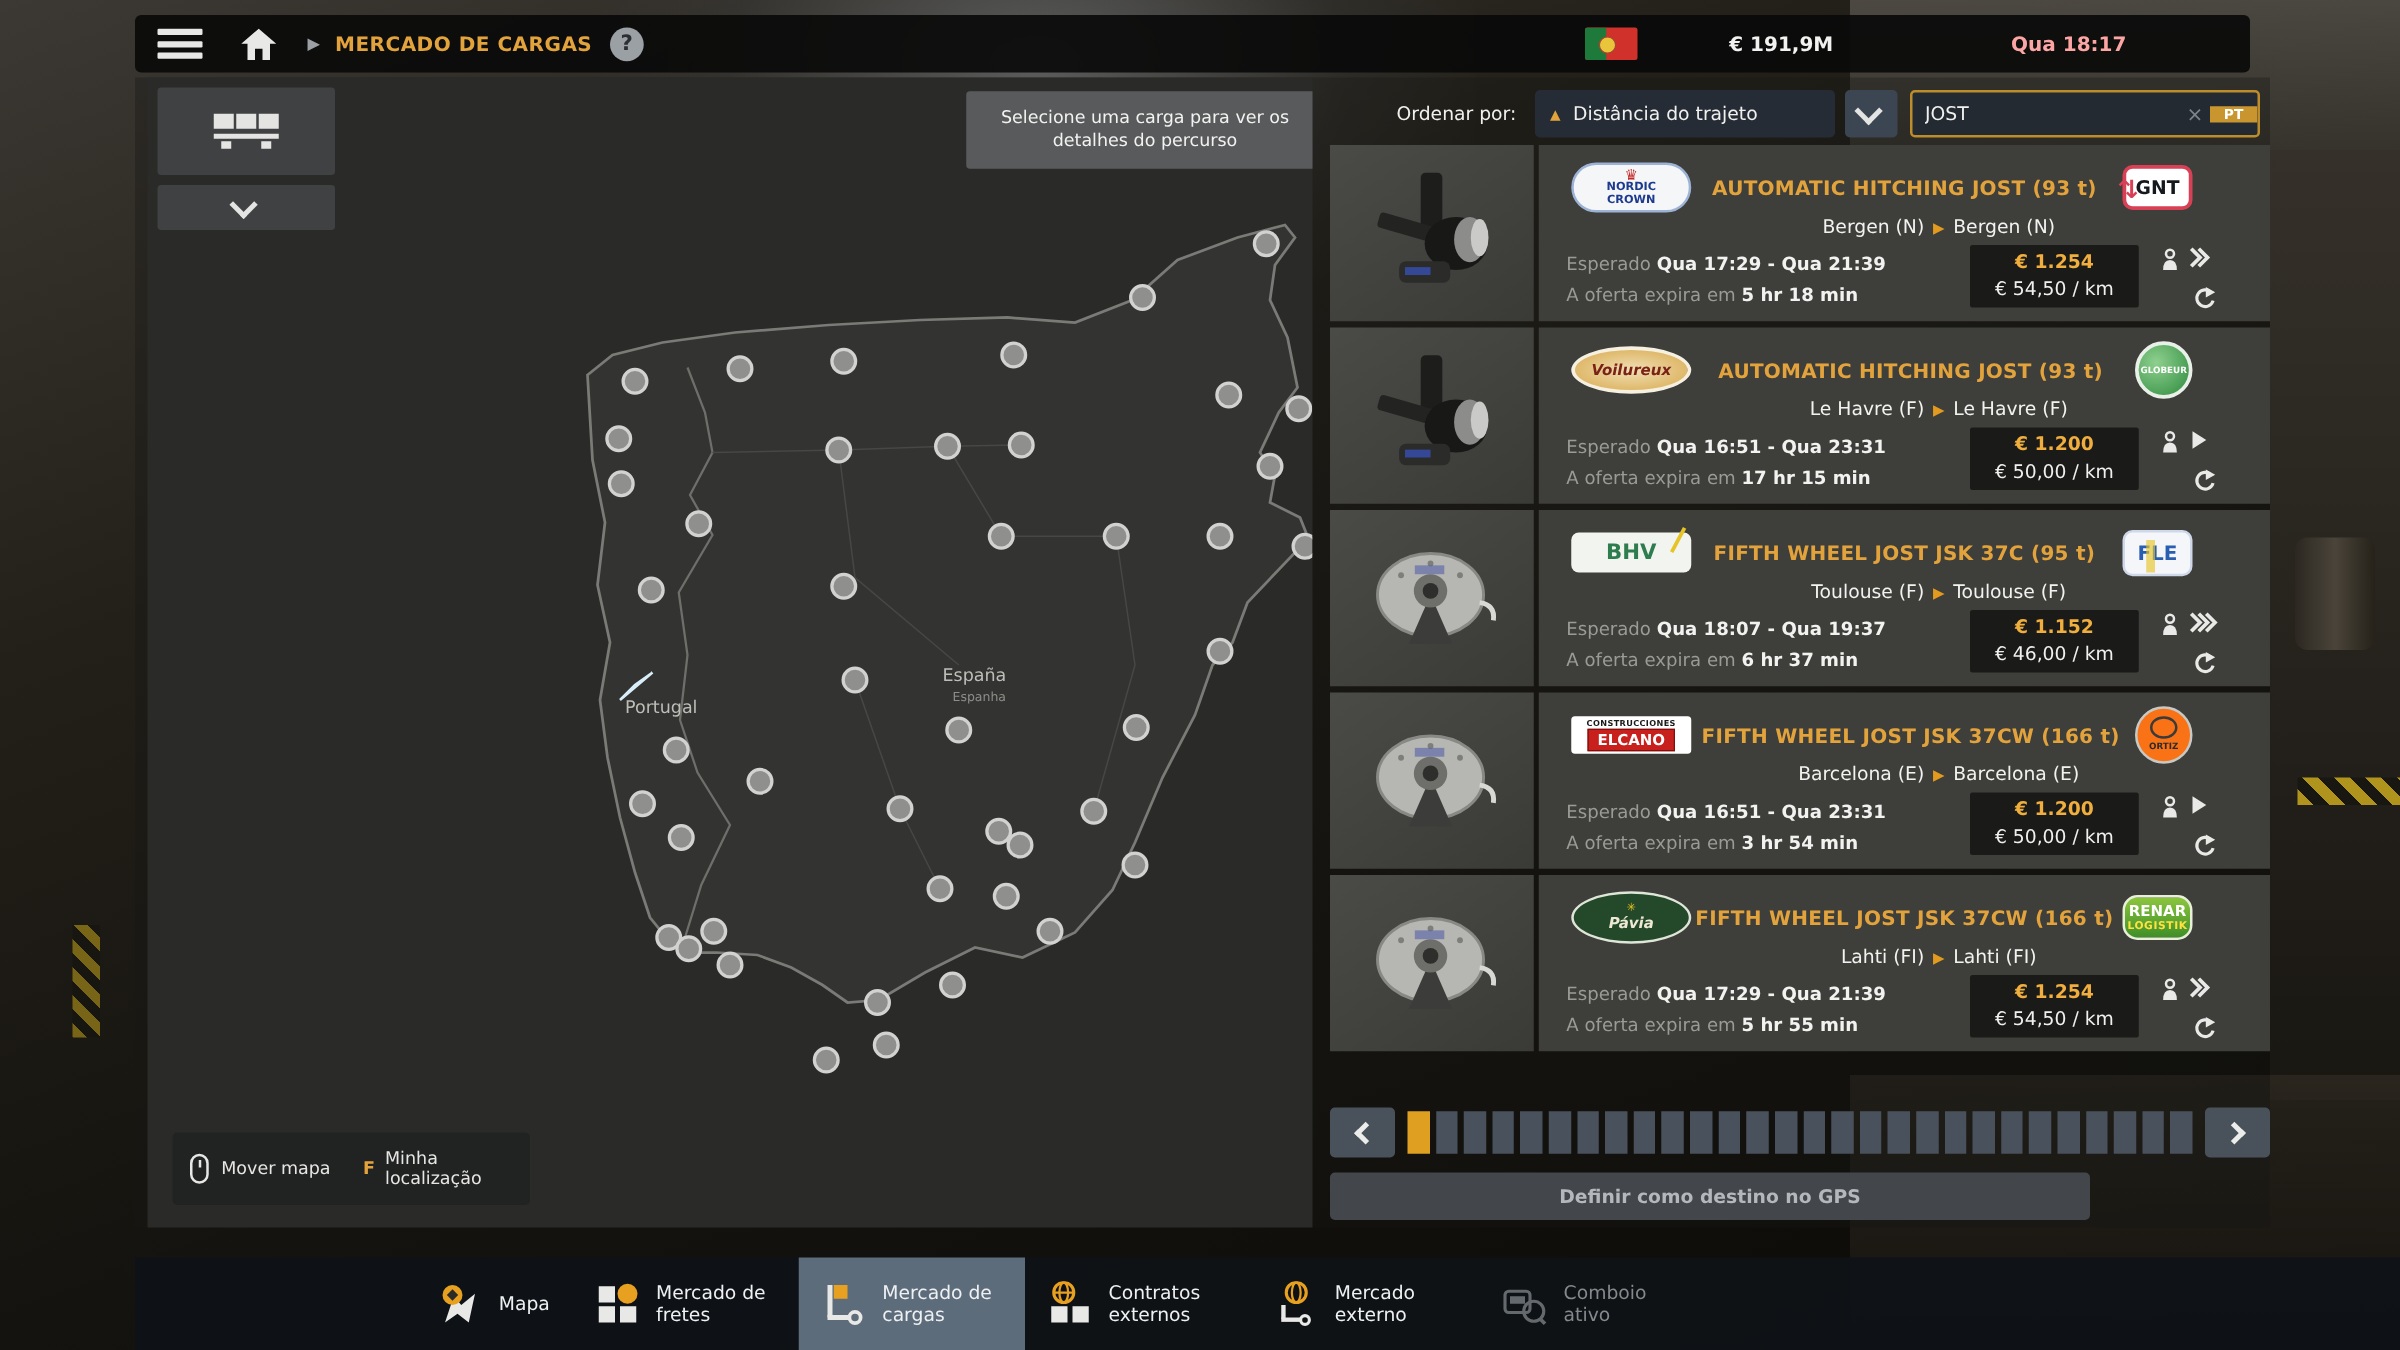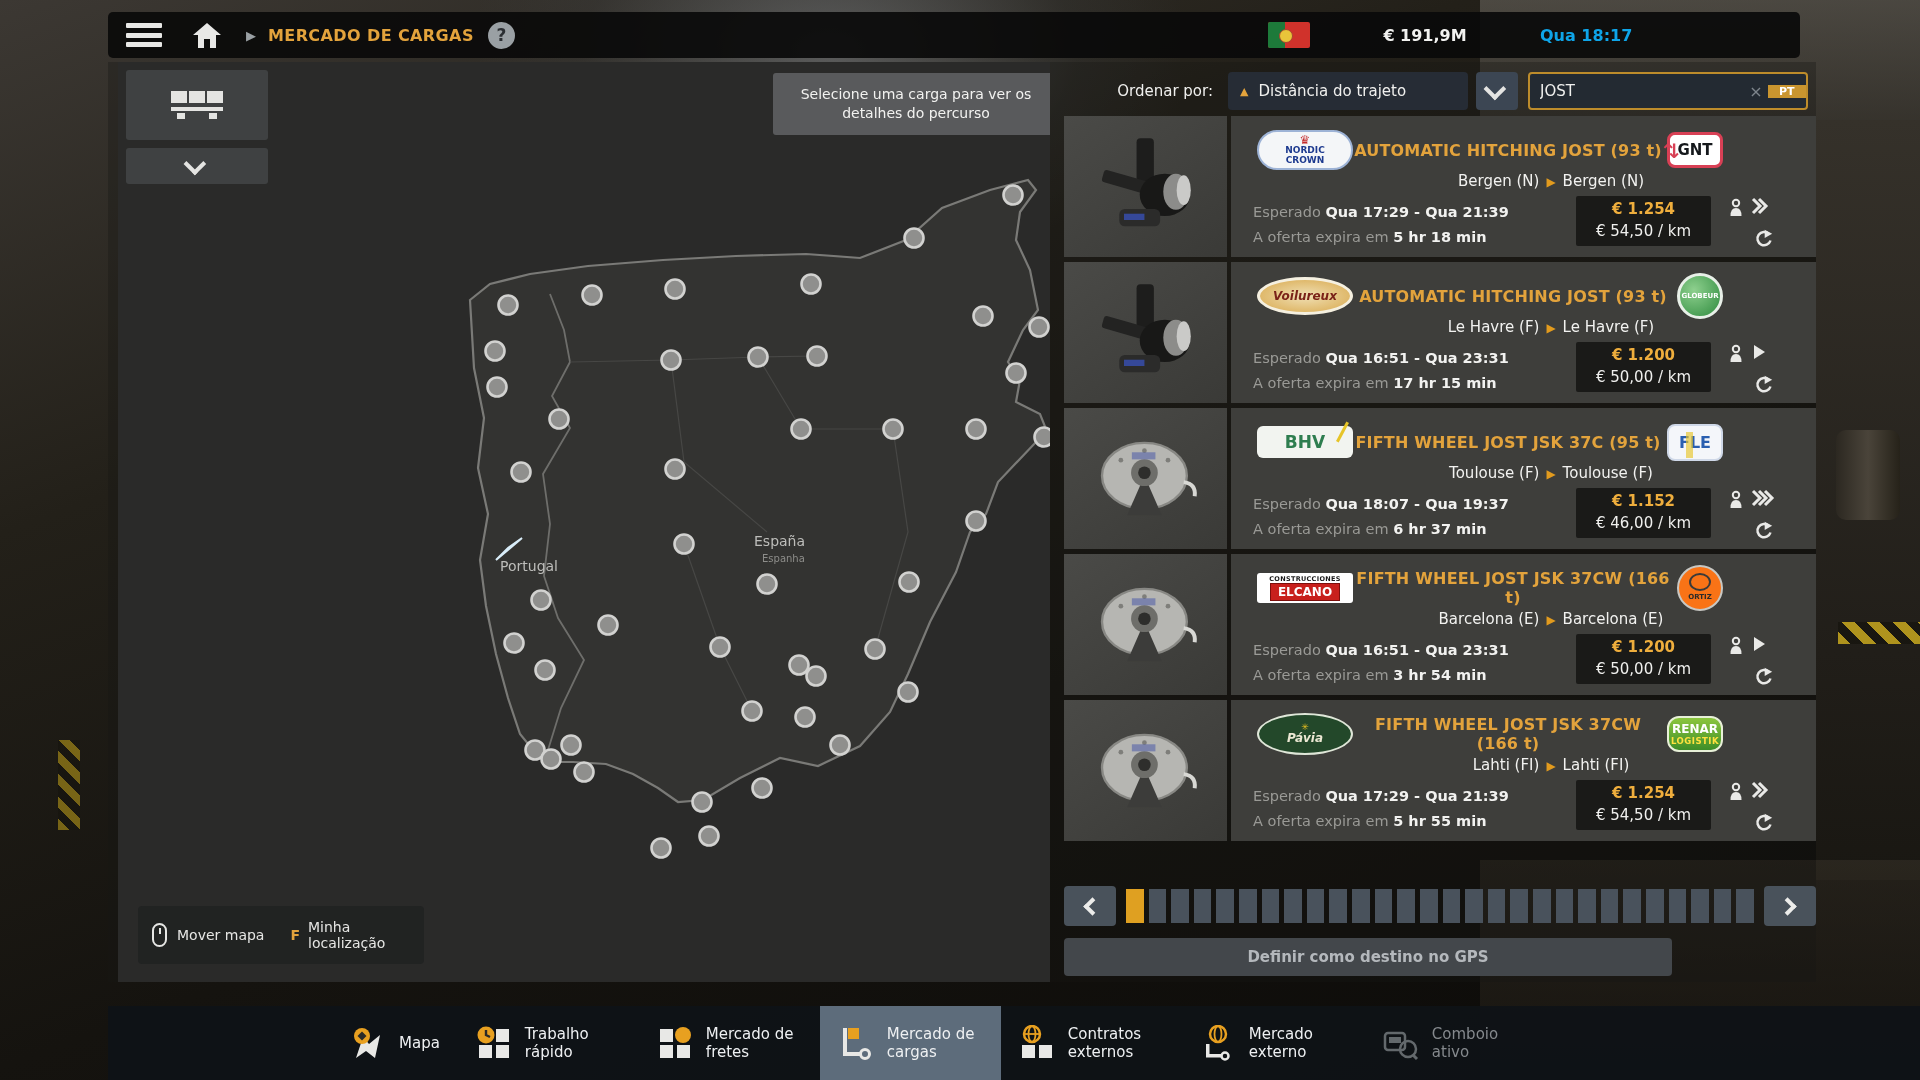--- a/index.html
+++ b/index.html
@@ -24,21 +24,21 @@
   .tb-home{margin-left:28px;width:34px;height:30px;display:flex;align-items:center;justify-content:center;}
   .tb-sep{margin-left:22px;color:#9aa0a4;font-size:13px;}
   .tb-crumb{margin-left:12px;color:#e3a33c;font-weight:bold;font-size:16px;letter-spacing:.4px;}
   .tb-help{margin-left:14px;width:27px;height:27px;border-radius:50%;background:#9aa0a4;color:#2b2e32;
     font-weight:bold;font-size:17px;display:flex;align-items:center;justify-content:center;}
   .tb-right{margin-left:auto;display:flex;align-items:center;height:100%;}
   .tb-flag{width:42px;height:26px;border-radius:2px;position:relative;overflow:hidden;background:#d0322b;}
   .tb-flag::before{content:"";position:absolute;left:0;top:0;width:40%;height:100%;background:#1d7a3a;}
   .tb-flag::after{content:"";position:absolute;left:27%;top:50%;width:12px;height:12px;margin:-6px 0 0 0;border-radius:50%;background:#e8c53a;border:1px solid #a8442f;}
   .tb-money{width:230px;text-align:center;font-size:16px;font-weight:bold;color:#f2f2f0;}
-  .tb-time{width:230px;text-align:left;font-size:16px;font-weight:bold;color:#0ea5e9;margin-right:30px;}
+  .tb-time{width:230px;text-align:center;font-size:16px;font-weight:bold;color:#fca5a5;margin-right:30px;}
 
   
   #panel{position:absolute;left:108px;top:62px;width:1708px;height:920px;background:rgba(22,22,20,.35);}
 
   
   #map{position:absolute;left:10px;top:0;width:932px;height:920px;background:#2a2a29;overflow:hidden;}
   #map svg.mapsvg{position:absolute;left:0;top:0;}
   .map-label{position:absolute;color:#bdbdba;font-size:14px;}
   .map-label.small{font-size:10px;color:#8d8d8a;}
   .map-btn{position:absolute;left:8px;background:rgba(150,158,168,.20);border-radius:3px;display:flex;align-items:center;justify-content:center;cursor:pointer;}
@@ -71,21 +71,21 @@
   .search-lang{width:42px;background:#c9952f;color:#fff;font-weight:bold;font-size:11px;display:flex;align-items:center;justify-content:center;cursor:pointer;}
 
   
   #rows{position:absolute;left:956px;top:54px;width:752px;}
   .cargo-row{display:flex;height:141px;margin-bottom:5px;cursor:pointer;}
   .row-img{width:163px;background:linear-gradient(145deg,#4a4a47,#3a3a37);margin-right:4px;display:flex;align-items:center;justify-content:center;}
   .row-detail{flex:1;background:#3e3e3b;position:relative;}
   .row-top{position:absolute;left:0;top:8px;width:100%;height:52px;display:flex;align-items:center;}
   .company-logo{margin-left:26px;width:96px;display:flex;flex-direction:column;align-items:center;justify-content:center;}
   .row-title{flex:1;text-align:center;color:#e3a33c;font-weight:bold;font-size:16px;letter-spacing:.2px;padding-right:4px;}
-  .dest-logo{margin-right:93px;width:56px;display:flex;flex-direction:column;align-items:center;justify-content:center;}
+  .dest-logo{margin-right:62px;width:56px;display:flex;flex-direction:column;align-items:center;justify-content:center;}
   .row-route{position:absolute;left:120px;top:56px;width:400px;text-align:center;color:#f2f2f0;font-size:15px;}
   .route-arrow{color:#e29b1e;font-size:12px;padding:0 7px;}
   .row-times{position:absolute;left:22px;top:84px;font-size:14.5px;color:#9a9a96;line-height:1.75;}
   .row-times b{color:#f2f2f0;font-weight:bold;}
   .price-box{position:absolute;left:345px;top:80px;width:135px;height:50px;background:#1a1a18;border-radius:2px;
     display:flex;flex-direction:column;align-items:center;justify-content:center;line-height:1.45;}
   .price-main{color:#efae3d;font-weight:bold;font-size:15px;}
   .price-km{color:#f0f0ee;font-size:15px;}
   .row-icons{position:absolute;left:496px;top:80px;width:90px;height:56px;}
   .icon-weight{position:absolute;left:0;top:2px;}
@@ -639,30 +639,20 @@
     <div class="nav-tab">
       <svg width="38" height="36" viewBox="0 0 38 36">
         <path d="M8 33 L15 12 L21 19 L32 10 L27 33 L18 26 Z" fill="#e8e8e6"></path>
         <circle cx="14" cy="11" r="8" fill="#e8a020"></circle>
         <rect x="10.8" y="7.8" width="6.4" height="6.4" fill="#2a2a28" transform="rotate(45 14 11)"></rect>
       </svg>
       <div class="nav-label">Mapa</div>
     </div>
     <div class="nav-tab">
       <svg width="36" height="36" viewBox="0 0 36 36">
-        <rect x="20" y="4" width="13" height="13" fill="#e8e8e6"></rect>
-          <rect x="3" y="20" width="13" height="13" fill="#e8e8e6"></rect>
-          <rect x="20" y="20" width="13" height="13" fill="#e8e8e6"></rect>
-        <circle cx="10" cy="10" r="8.5" fill="#e8a020"></circle>
-          <path d="M10 5 L10 10 L14 12" stroke="#2a2a28" stroke-width="2.4" fill="none"></path>
-      </svg>
-      <div class="nav-label">Trabalho rápido</div>
-    </div>
-    <div class="nav-tab">
-      <svg width="36" height="36" viewBox="0 0 36 36">
         <rect x="3" y="4" width="13" height="13" fill="#e8e8e6"></rect>
           <rect x="3" y="20" width="13" height="13" fill="#e8e8e6"></rect>
           <rect x="20" y="20" width="13" height="13" fill="#e8e8e6"></rect>
         <circle cx="26" cy="10" r="8" fill="#e8a020"></circle>
       </svg>
       <div class="nav-label">Mercado de fretes</div>
     </div>
     <div class="nav-tab active">
       <svg width="36" height="36" viewBox="0 0 36 36">
         <rect x="10" y="3" width="11" height="11" fill="#e8a020"></rect>

